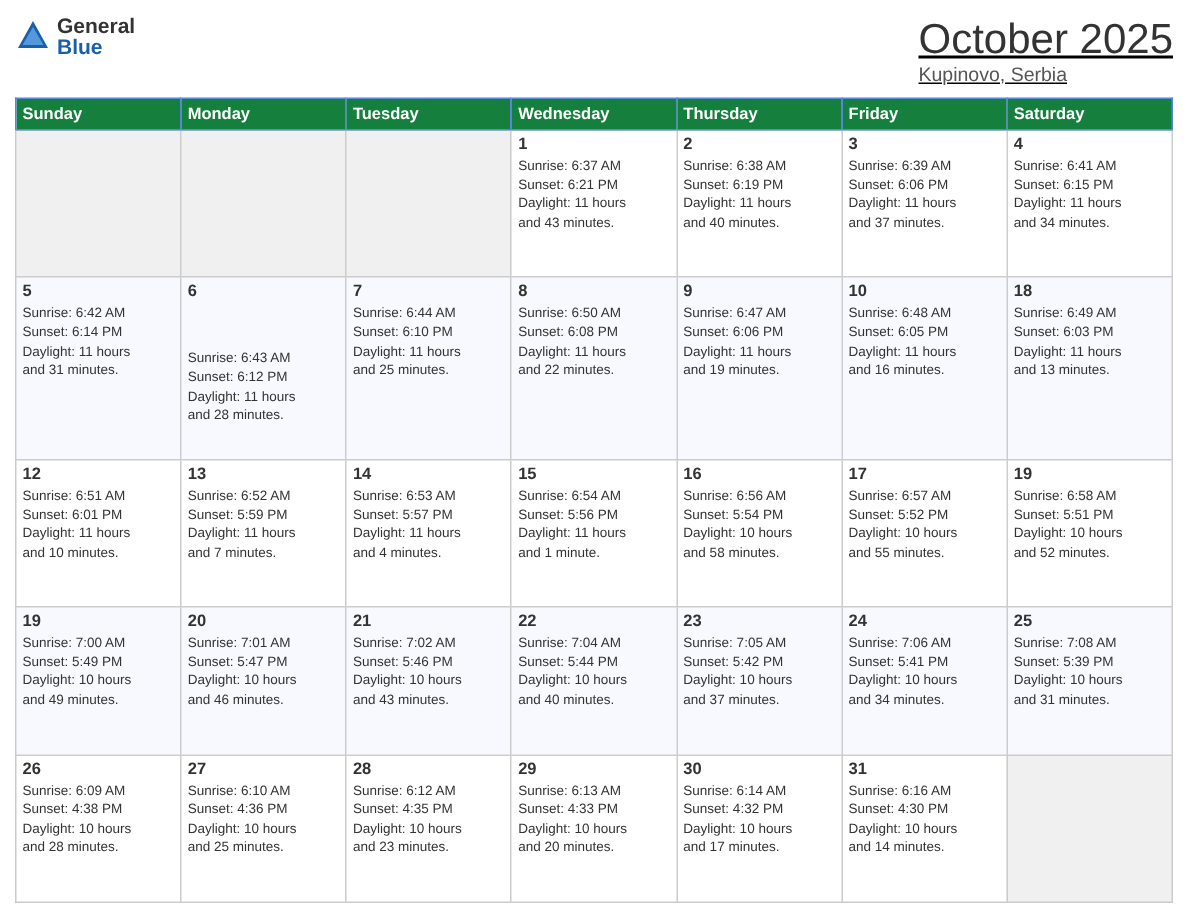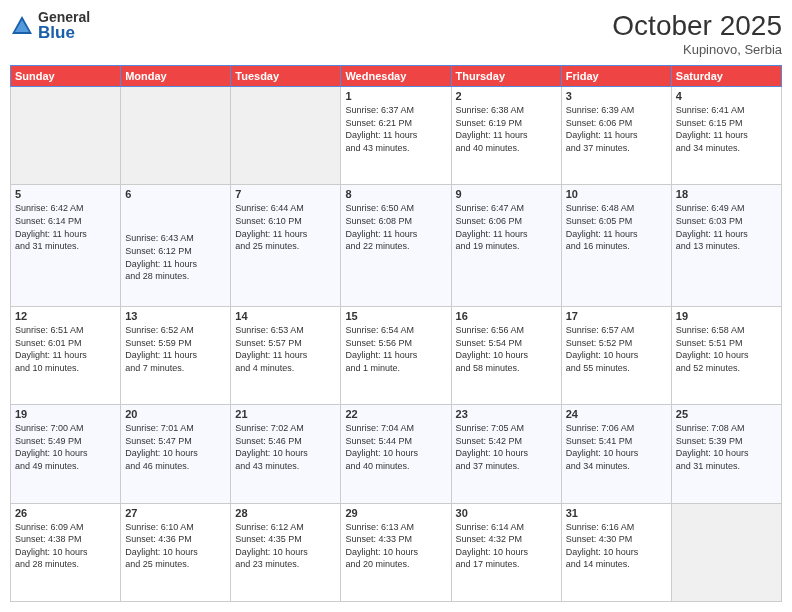--- a/index.html
+++ b/index.html
@@ -31,50 +31,51 @@
       display: flex;
       flex-direction: column;
       line-height: 1;
     }
     .logo-general {
       font-size: 14px;
       font-weight: bold;
       color: #333;
     }
     .logo-blue {
-      font-size: 17px;
+      font-size: 14px;
       font-weight: bold;
       color: #1a5faa;
     }
     .logo-icon {
       width: 24px;
       height: 24px;
       margin-right: 4px;
     }
     .title-block {
-      text-align: right;
+      text-align: left;
+      text-decoration: underline;
     }
     .month-title {
       font-size: 28px;
       font-weight: normal;
       color: #333;
     }
     .subtitle {
       font-size: 13px;
       color: #555;
     }
     .calendar {
       flex: 1;
       border: 1px solid #ccc;
       border-collapse: collapse;
       width: 100%;
       table-layout: fixed;
     }
     .calendar th {
-      background: #ef4444;
+      background: #15803d;
       color: #fff;
       font-size: 11px;
       font-weight: bold;
       padding: 4px 4px;
       border: 1px solid #5588dd;
       text-align: left;
     }
     .calendar td {
       border: 1px solid #ccc;
       vertical-align: top;

